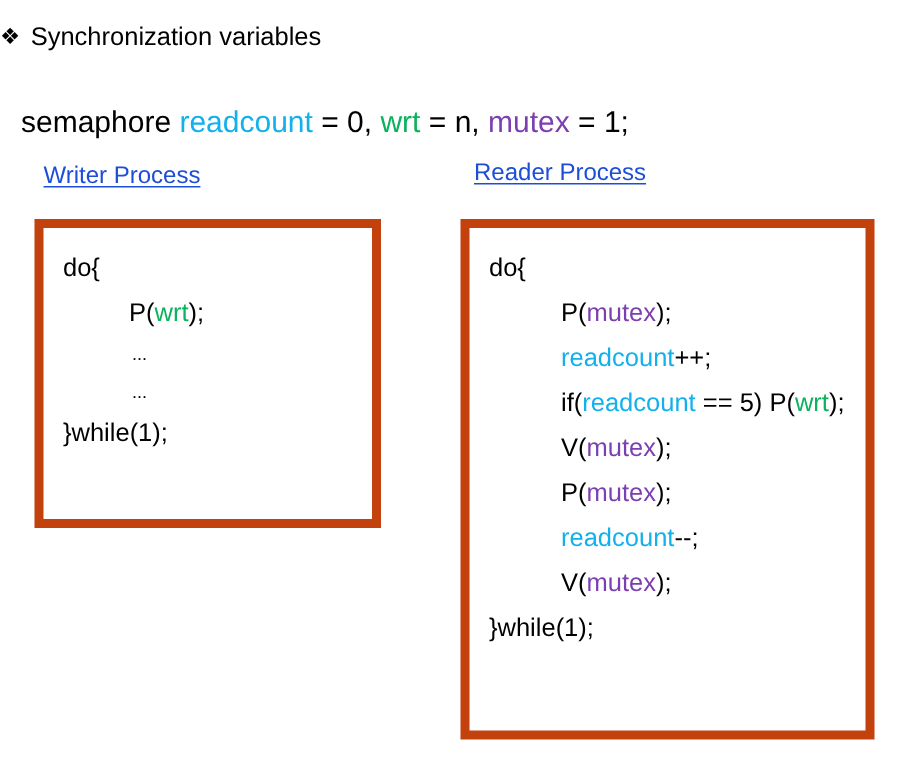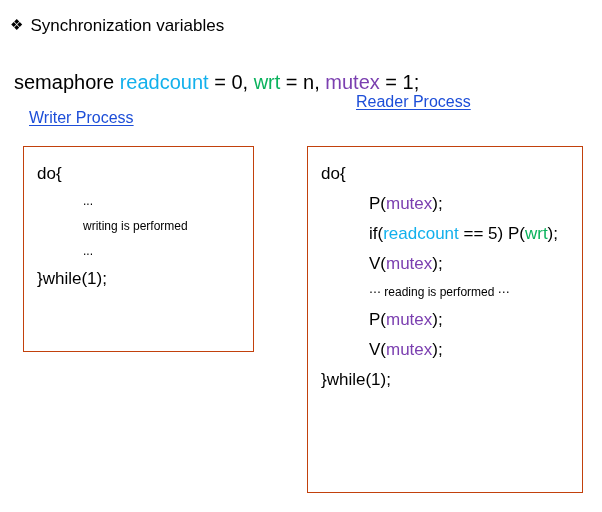--- a/index.html
+++ b/index.html
@@ -12,21 +12,21 @@
     height: 512px;
     position: relative;
     font-family: "Liberation Sans", sans-serif;
     color: #000000;
     overflow: hidden;
   }
 
   
   #bullet-heading {
     position: absolute;
-    left: 10px;
+    left: 0;
     top: 14px;
     font-size: 17px;
     line-height: 22px;
     white-space: nowrap;
   }
   #bullet-heading .bullet-glyph {
     font-size: 15px;
     margin-right: 7px;
     vertical-align: 1px;
   }
@@ -45,27 +45,27 @@
   .process-heading {
     position: absolute;
     font-size: 16px;
     font-weight: 400;
     color: #1d4ed8;
     text-decoration: underline;
     text-underline-offset: 2px;
     white-space: nowrap;
   }
   #writer-heading { left: 29px;  top: 109px; }
-  #reader-heading { left: 316px; top: 93px; margin-left: 40px; }
+  #reader-heading { left: 316px; top: 107px; }
 
   
   .code-box {
     position: absolute;
     box-sizing: border-box;
-    border: 1px solid #c2410c;
+    border: 6px solid #c2410c;
     background: #ffffff;
   }
   #writer-box {
     left: 23px;
     top: 146px;
     width: 231px;
     height: 206px;
   }
   #reader-box {
     left: 307px;
@@ -110,41 +110,42 @@
 
 <div id="declaration-line"><span>semaphore </span><span class="tok-read">readcount</span><span> = 0, </span><span class="tok-wrt">wrt</span><span> = n, </span><span class="tok-mutex">mutex</span><span> = 1;</span></div>
 
 <div id="writer-heading" class="process-heading">Writer Process</div>
 
 <div id="reader-heading" class="process-heading">Reader Process</div>
 
 <div id="writer-box" class="code-box">
   <div class="code-inner">
     <div class="code-line">do{</div>
+    <div class="code-line indent"><span>P(</span><span class="tok-wrt">wrt</span><span>);</span></div>
     <div class="code-line small">...</div>
-    <div class="code-line small">writing is performed</div>
     <div class="code-line small">...</div>
     <div class="code-line">}while(1);</div>
   </div>
 </div>
 
 <div id="reader-box" class="code-box">
   <div class="code-inner">
     <div class="code-line">do{</div>
 
     <div class="code-line indent"><span>P(</span><span class="tok-mutex">mutex</span><span>);</span></div>
 
+    <div class="code-line indent"><span class="tok-read">readcount</span><span>++;</span></div>
 
     <div class="code-line indent"><span>if(</span><span class="tok-read">readcount</span><span> == 5) P(</span><span class="tok-wrt">wrt</span><span>);</span></div>
 
     <div class="code-line indent"><span>V(</span><span class="tok-mutex">mutex</span><span>);</span></div>
 
-    <div class="code-line small">⋯ reading is performed ⋯</div>
 
     <div class="code-line indent"><span>P(</span><span class="tok-mutex">mutex</span><span>);</span></div>
 
+    <div class="code-line indent"><span class="tok-read">readcount</span><span>--;</span></div>
 
 
     <div class="code-line indent"><span>V(</span><span class="tok-mutex">mutex</span><span>);</span></div>
 
     <div class="code-line">}while(1);</div>
   </div>
 </div>
 
 </body></html>

